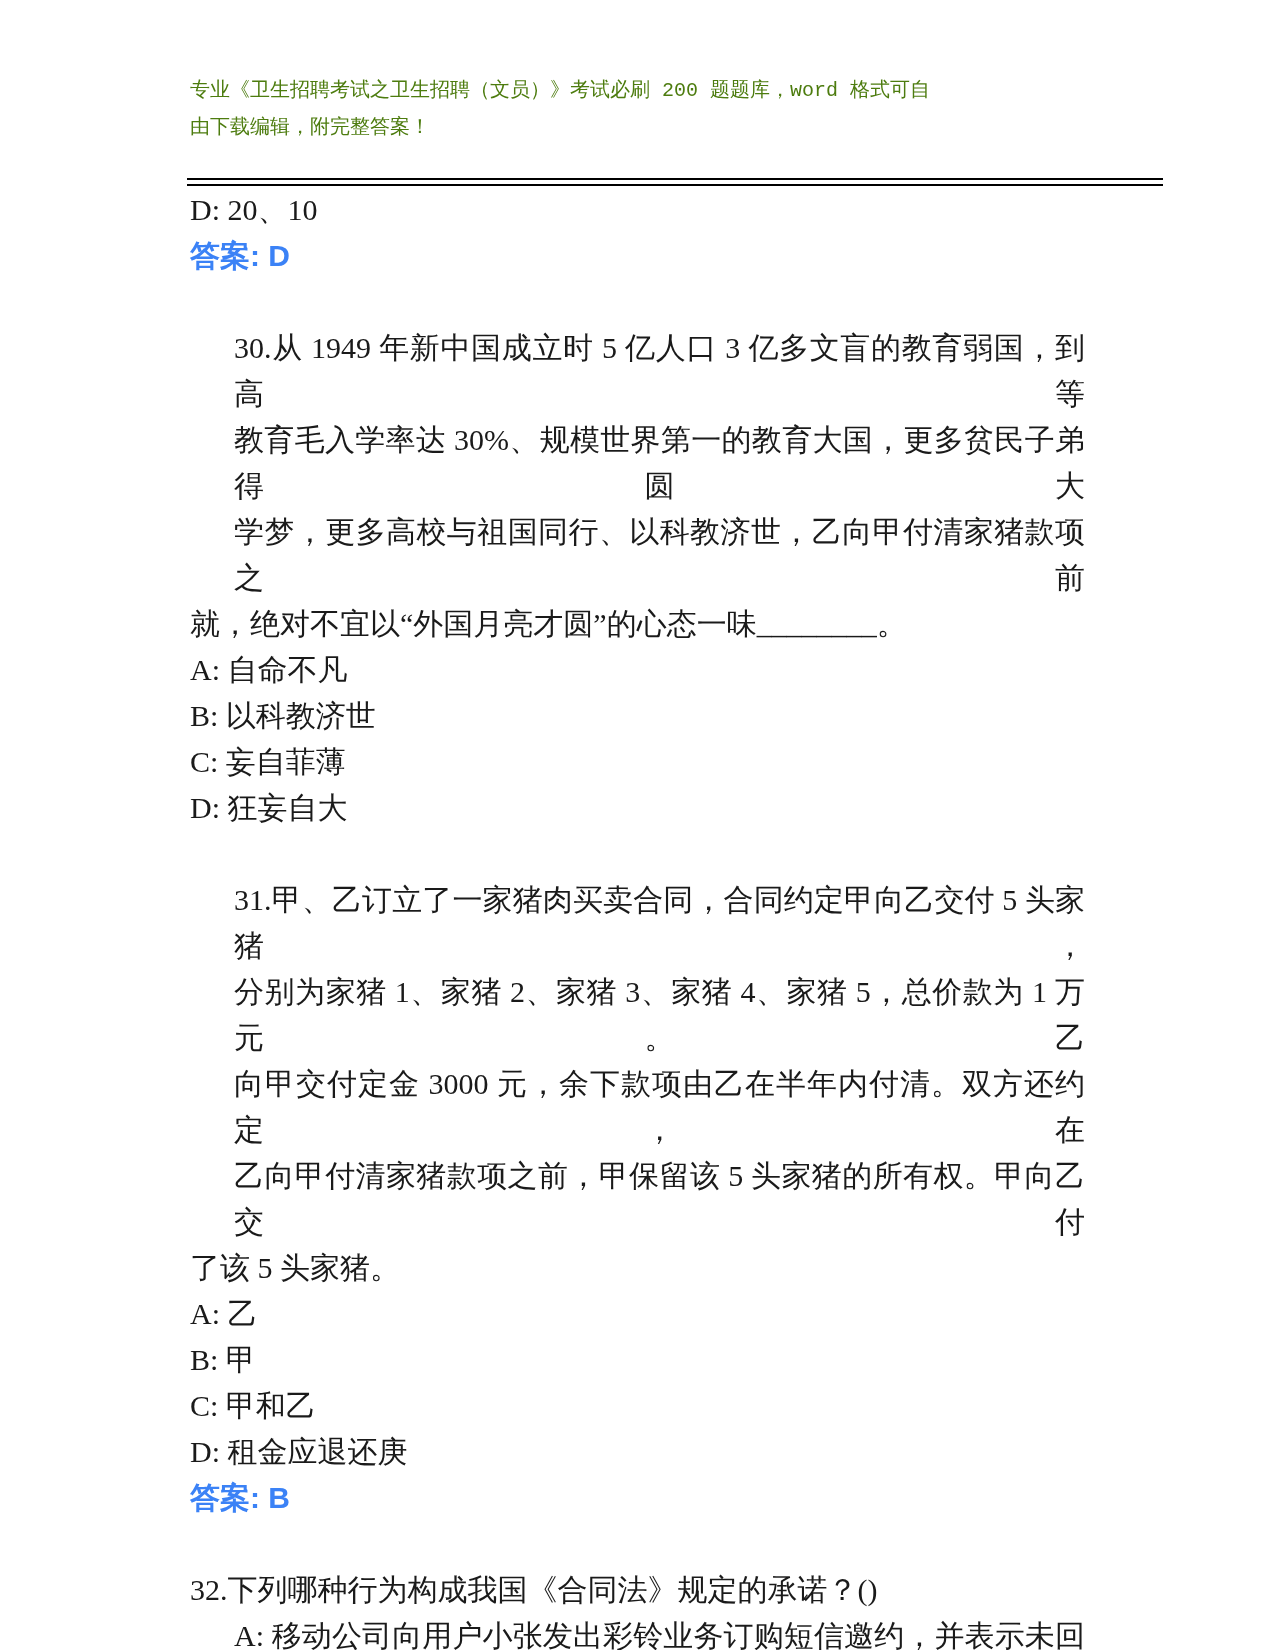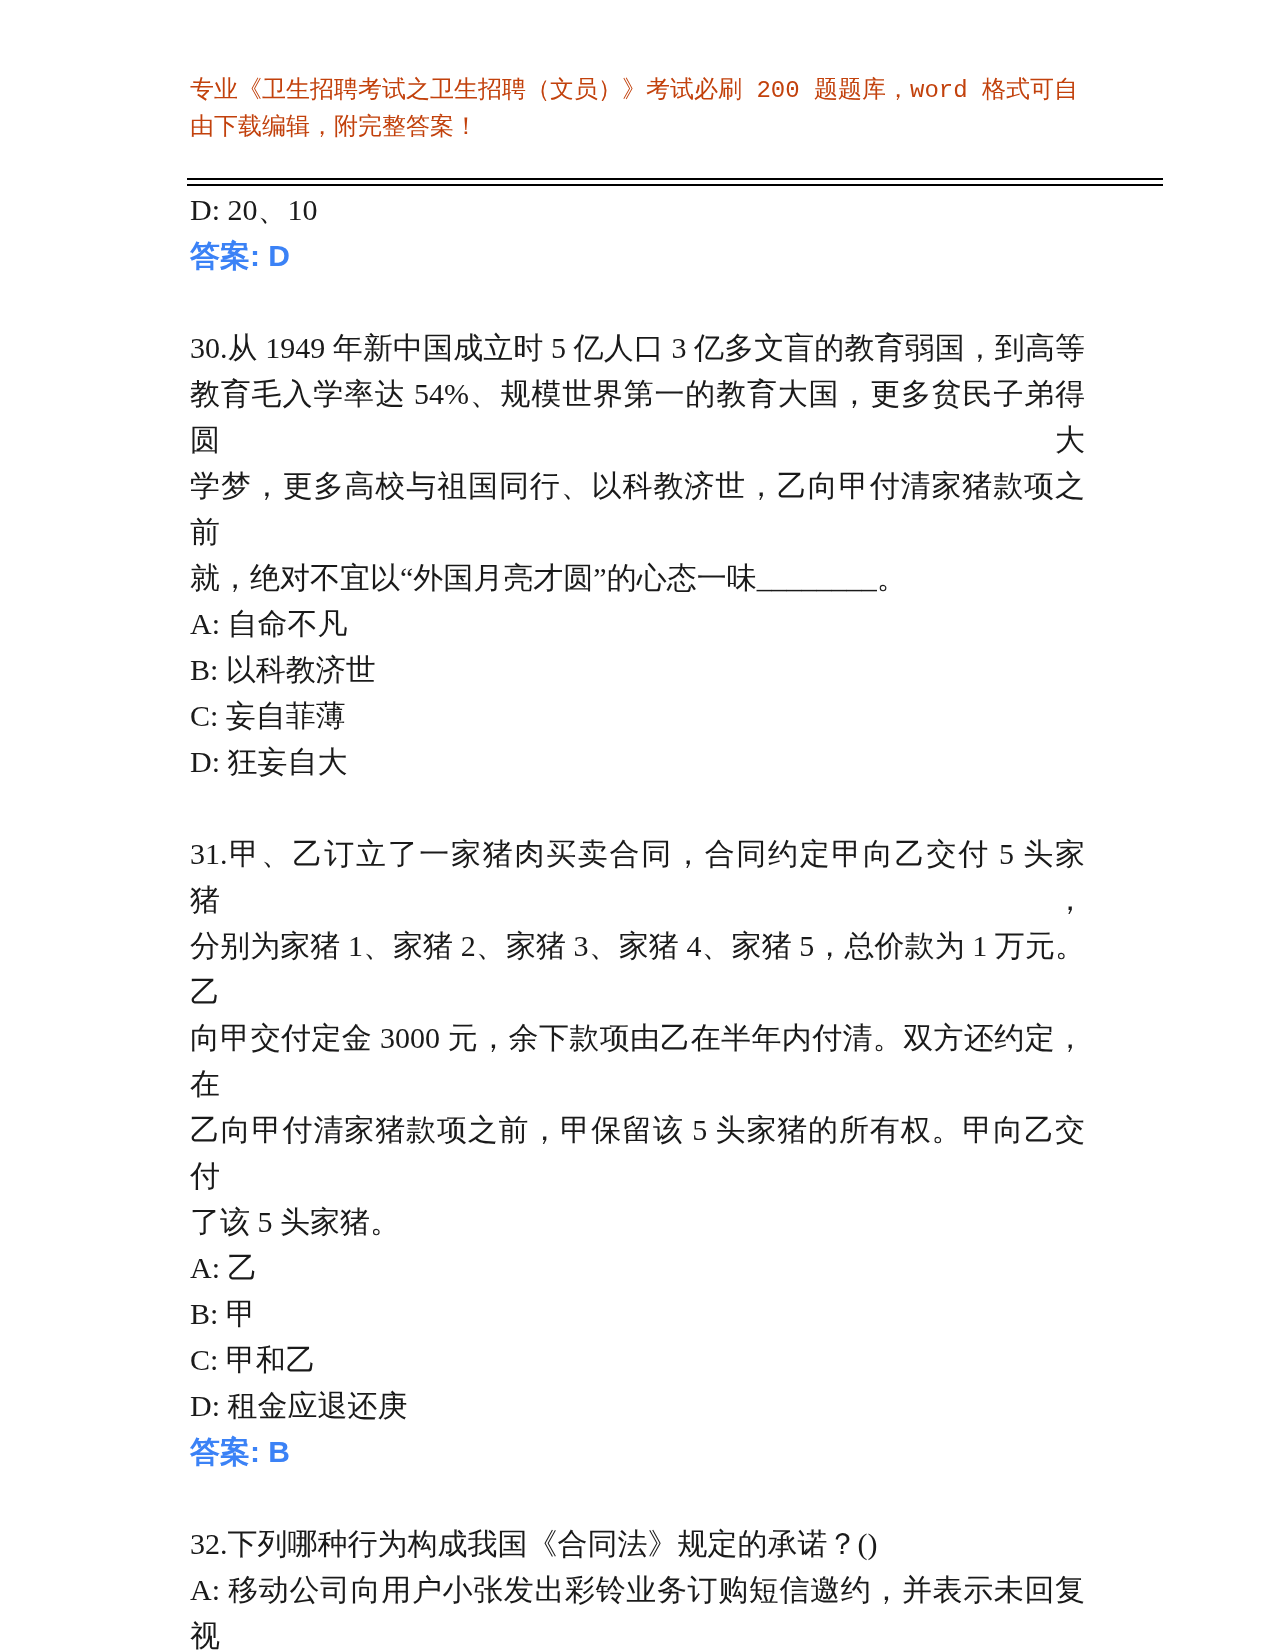--- a/index.html
+++ b/index.html
@@ -11,45 +11,45 @@
     background: #ffffff;
     color: #1a1a1a;
     overflow: hidden;
     font-family: "Liberation Serif", "DejaVu Serif", serif;
   }
   .doc-header {
     position: absolute;
     left: 190px;
     top: 72px;
     width: 900px;
-    font-size: 24px;
+    font-size: 20px;
     line-height: 37px;
     font-family: "Liberation Mono", "DejaVu Sans Mono", "Liberation Serif", serif;
-    color: #c2410c;
+    color: #4d7c0f;
   }
   .header-rule {
     position: absolute;
     left: 187px;
     top: 178px;
     width: 976px;
     height: 8px;
     border-top: 2px solid #000000;
     border-bottom: 2px solid #000000;
   }
   .doc-body {
     position: absolute;
     left: 190px;
     top: 187px;
     width: 895px;
     font-size: 30px;
     line-height: 46px;
     color: #1a1a1a;
   }
   .line { text-align: left; }
-  .just { text-align: justify; text-align-last: justify; }
+  .just { text-align: justify; text-align-last: justify; margin-left: 44px; }
   .ans {
     font-family: "Liberation Sans", "DejaVu Sans", sans-serif;
     font-weight: 700;
     color: #3b82f6;
   }
   .spacer { height: 46px; }
 </style>
 </head>
 <body>
 
@@ -64,21 +64,21 @@
 
   <div class="doc-body">
 
     <div class="line">D: 20、10</div>
     <div class="line ans">答案: D</div>
 
     <div class="spacer"></div>
 
     <div>
       <div class="line just">30.从 1949 年新中国成立时 5 亿人口 3 亿多文盲的教育弱国，到高等</div>
-      <div class="line just">教育毛入学率达 54%、规模世界第一的教育大国，更多贫民子弟得圆大</div>
+      <div class="line just">教育毛入学率达 30%、规模世界第一的教育大国，更多贫民子弟得圆大</div>
       <div class="line just">学梦，更多高校与祖国同行、以科教济世，乙向甲付清家猪款项之前</div>
       <div class="line">就，绝对不宜以“外国月亮才圆”的心态一味________。</div>
       <div class="line">A: 自命不凡</div>
       <div class="line">B: 以科教济世</div>
       <div class="line">C: 妄自菲薄</div>
       <div class="line">D: 狂妄自大</div>
     </div>
 
     <div class="spacer"></div>
 

